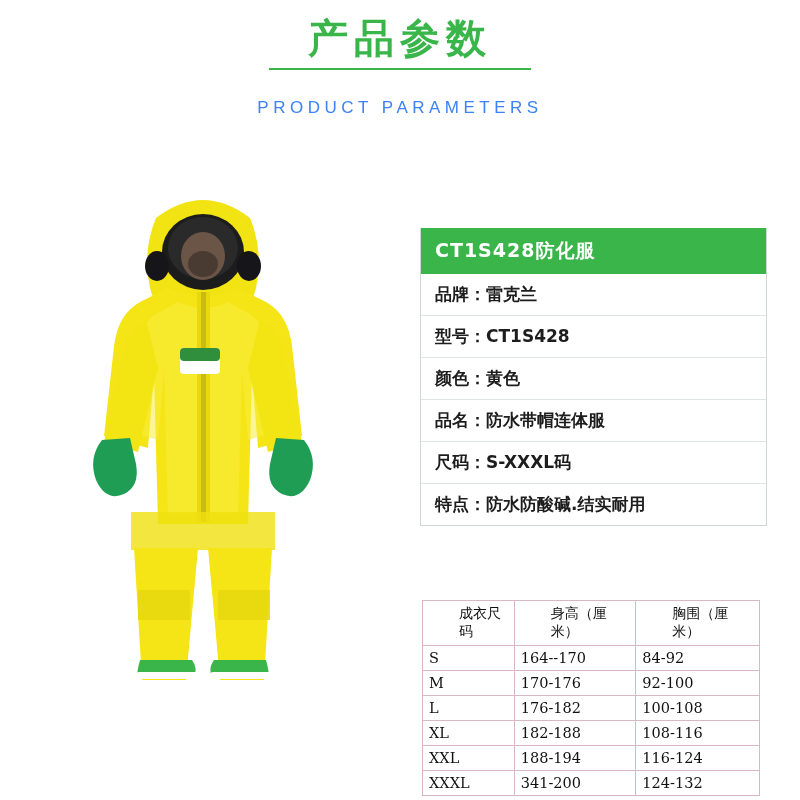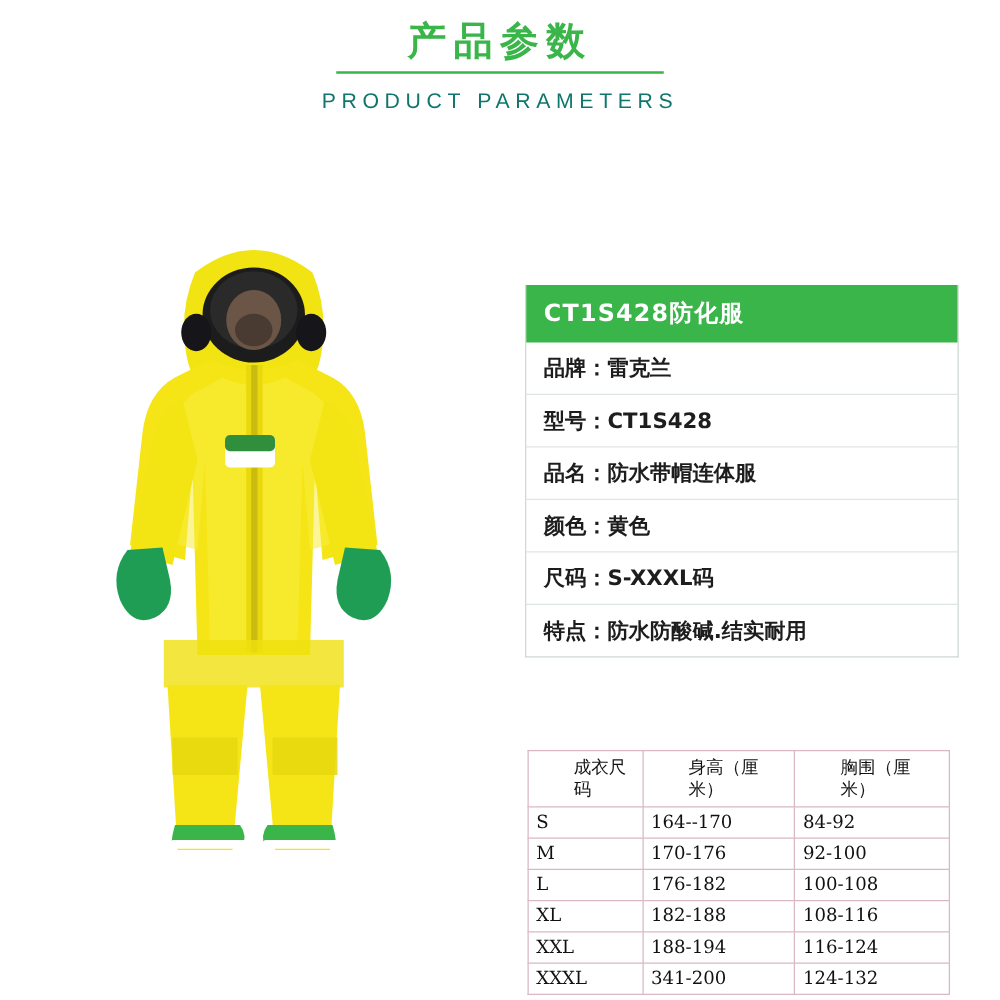--- a/index.html
+++ b/index.html
@@ -16,36 +16,36 @@
     background: #ffffff;
   }
 
   
   .header {
     padding-top: 14px;
     text-align: center;
   }
   .header-title {
     font-family: Liberation Sans, sans-serif;
-    font-size: 31px;
+    font-size: 40px;
     font-weight: bold;
     color: #3ab54a;
     letter-spacing: 6px;
     line-height: 1.2;
   }
   .header-rule {
     width: 262px;
     height: 2px;
     background: #3ab54a;
     margin: 6px auto 0 auto;
   }
   .header-sub {
-    margin-top: 12px;
+    margin-top: 28px;
     font-size: 17px;
-    color: #0f766e;
+    color: #3b82f6;
     letter-spacing: 4.5px;
     font-family: "Liberation Sans", sans-serif;
   }
 
   
   .product-figure {
     position: absolute;
     left: 28px;
     top: 160px;
     width: 350px;
@@ -184,24 +184,24 @@
   <div class="spec">
     <div class="spec-head">CT1S428防化服</div>
 
     <div class="spec-row">
       <span class="k">品牌：</span><span class="v">雷克兰</span>
     </div>
     <div class="spec-row">
       <span class="k">型号：</span><span class="v">CT1S428</span>
     </div>
     <div class="spec-row">
+      <span class="k">颜色：</span><span class="v">黄色</span>
+    </div>
+    <div class="spec-row">
       <span class="k">品名：</span><span class="v">防水带帽连体服</span>
-    </div>
-    <div class="spec-row">
-      <span class="k">颜色：</span><span class="v">黄色</span>
     </div>
     <div class="spec-row">
       <span class="k">尺码：</span><span class="v">S-XXXL码</span>
     </div>
     <div class="spec-row">
       <span class="k">特点：</span><span class="v">防水防酸碱.结实耐用</span>
     </div>
   </div>
 
 

